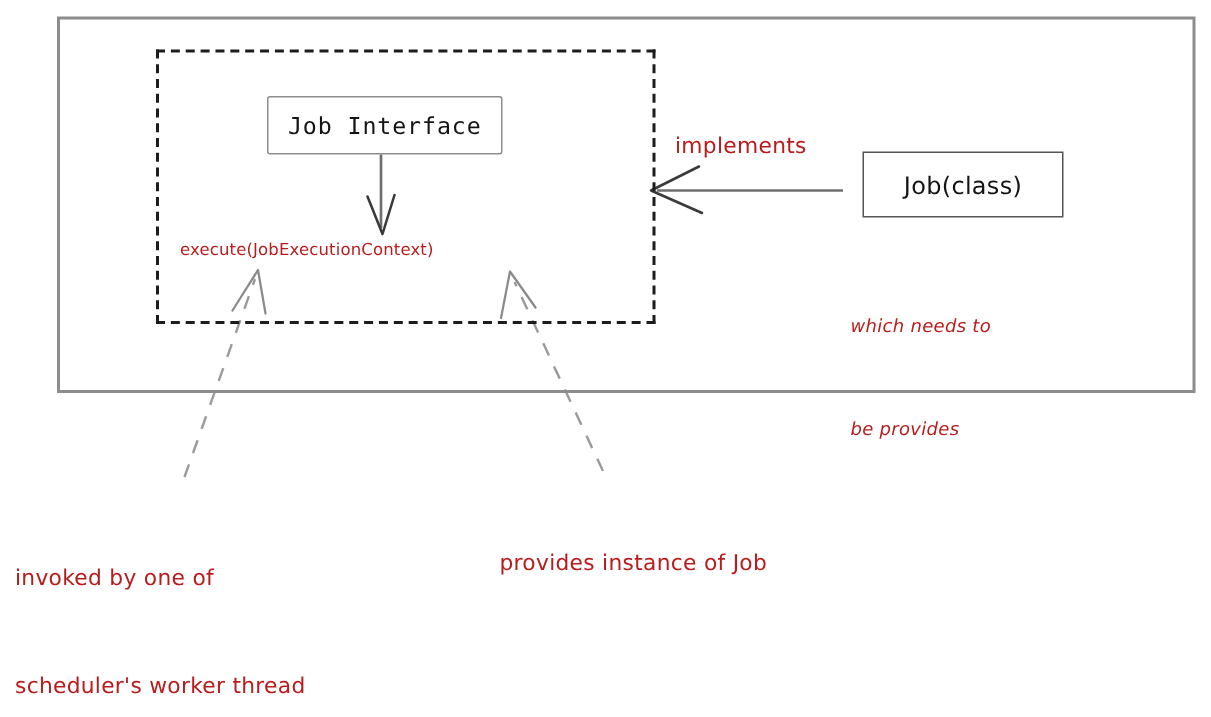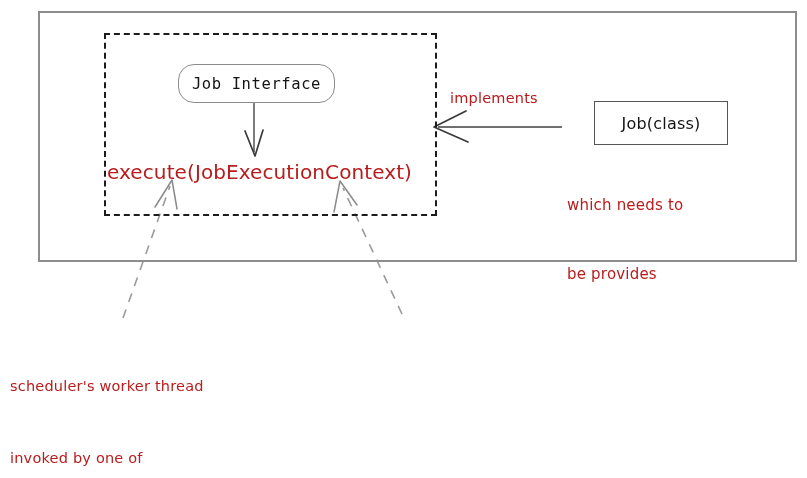--- a/index.html
+++ b/index.html
@@ -51,73 +51,74 @@
     background: transparent;
   }
   
   #job-interface-node {
     position: absolute;
     left: 178px;
     top: 64px;
     width: 157px;
     height: 39px;
     border: 1.6px solid #8d8d8d;
-    border-radius: 16px;
+    border-radius: 2px;
     box-sizing: border-box;
     background: #ffffff;
     display: flex;
     align-items: center;
     justify-content: center;
   }
   #job-interface-node .label {
     font-size: 15.5px;
     color: #141414;
     letter-spacing: 0.6px;
     font-family: "DejaVu Sans Mono", monospace;
   }
   
   #job-class-node {
     position: absolute;
-    left: 594px;
+    left: 575px;
     top: 101px;
     width: 134px;
     height: 44px;
     border: 1.6px solid #555555;
     box-sizing: border-box;
     background: #ffffff;
     display: flex;
     align-items: center;
     justify-content: center;
   }
   #job-class-node .label {
     font-size: 16px;
     color: #141414;
     letter-spacing: 0.2px;
     font-family: "DejaVu Sans", sans-serif;
   }
   
   #execute-method {
-    left: 107px;
+    left: 120px;
     top: 160px;
-    font-size: 20px;
+    font-size: 11px;
     letter-spacing: 0.1px;
     text-align: center;
   }
   
   #implements-label {
     left: 450px;
     top: 90px;
     font-size: 14.5px;
   }
   
   #job-class-note {
     left: 567px;
-    top: 148px;
-    font-size: 15px;
+    top: 160px;
+    font-size: 12px;
     line-height: 23px;
+    font-style: italic;
   }
   
   #note-invoked {
     left: 10px;
     top: 326px;
     font-size: 14.5px;
     line-height: 24px;
   }
   
   #note-provides {
@@ -167,21 +168,22 @@
 <div class="txt-node" id="execute-method">execute(JobExecutionContext)</div>
 
 <div class="txt-node" id="implements-label">implements</div>
 
 <div class="txt-node" id="job-class-note">
   <div>which needs to</div>
   <div>be provides</div>
 </div>
 
 <div class="txt-node" id="note-invoked">
+  <div>invoked by one of</div>
   <div>scheduler's worker thread</div>
-  <div>invoked by one of</div>
 </div>
 
 <div class="txt-node" id="note-provides">
+  <div>provides instance of Job</div>
   
   
   
 </div>
 
 </body></html>

